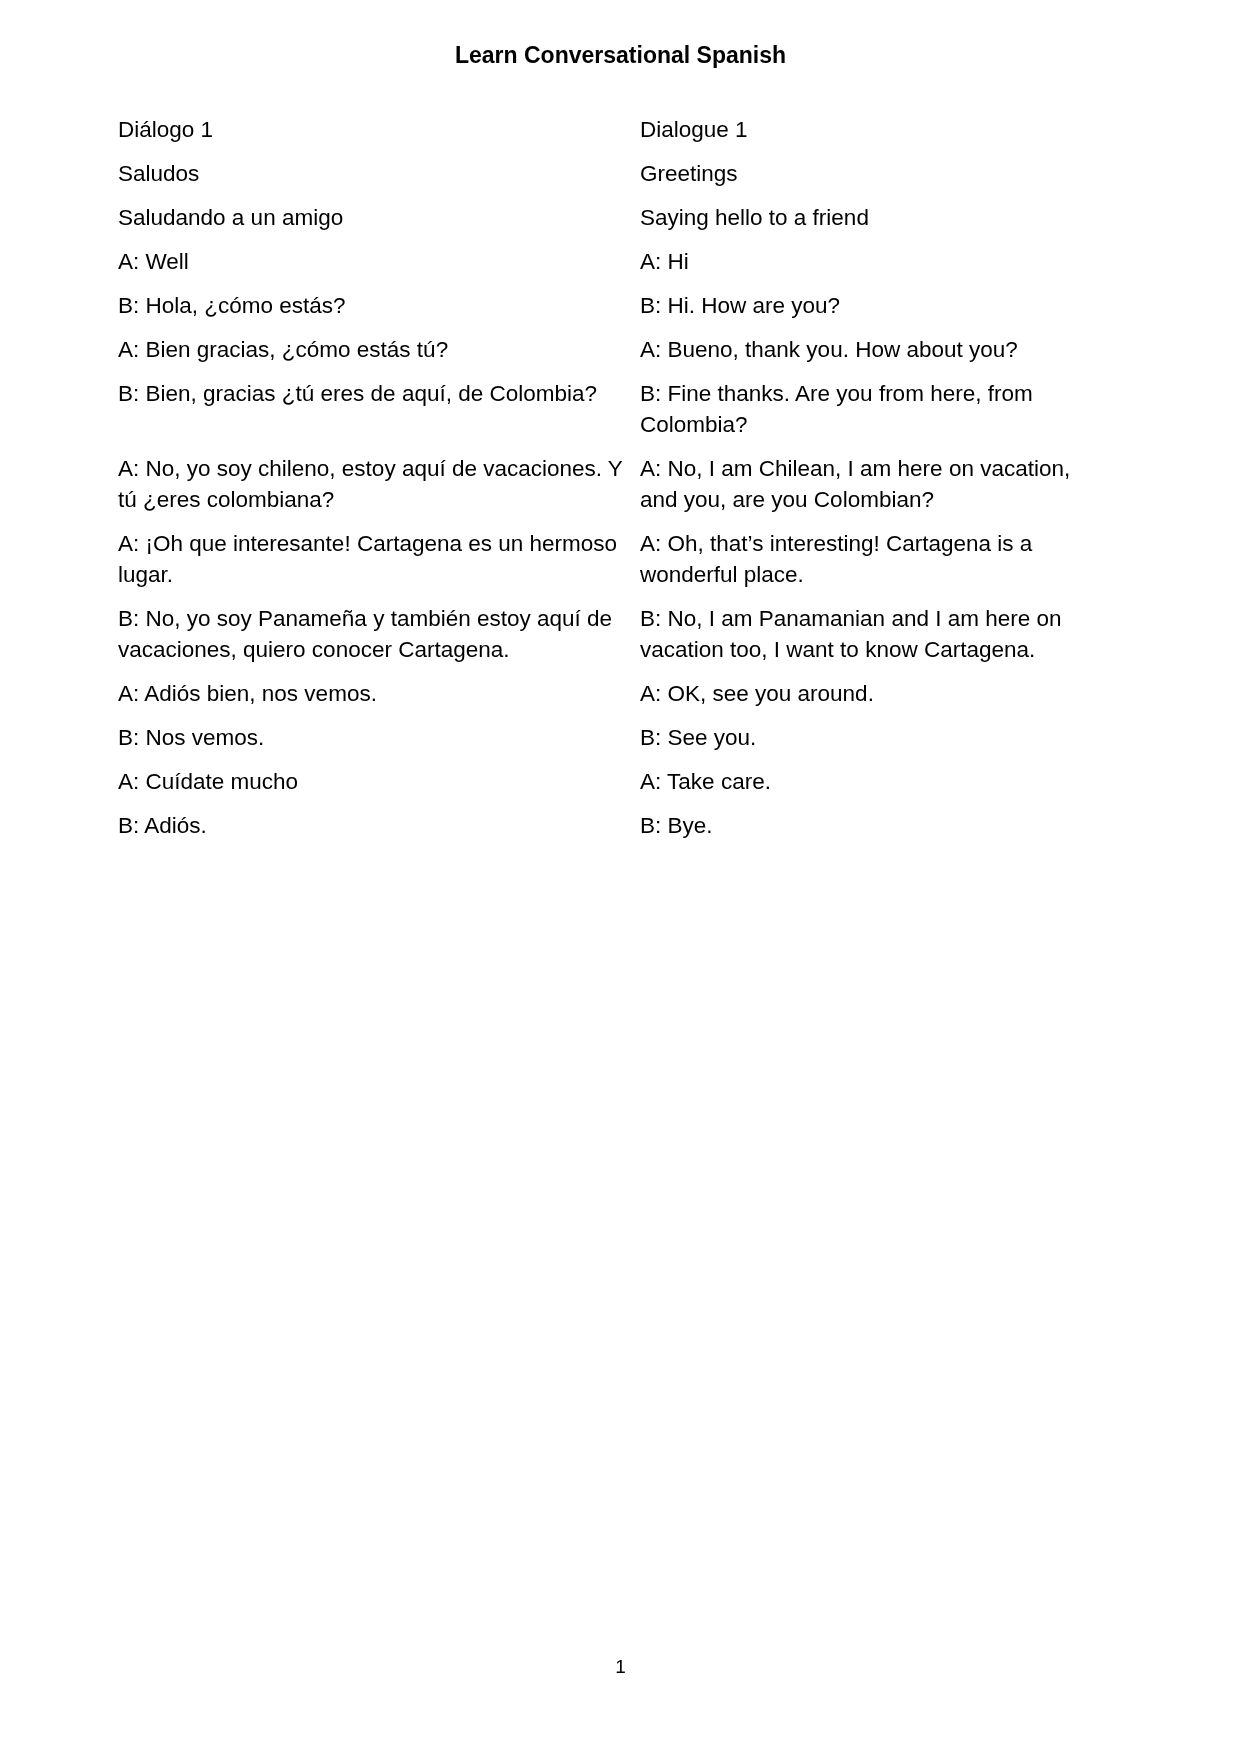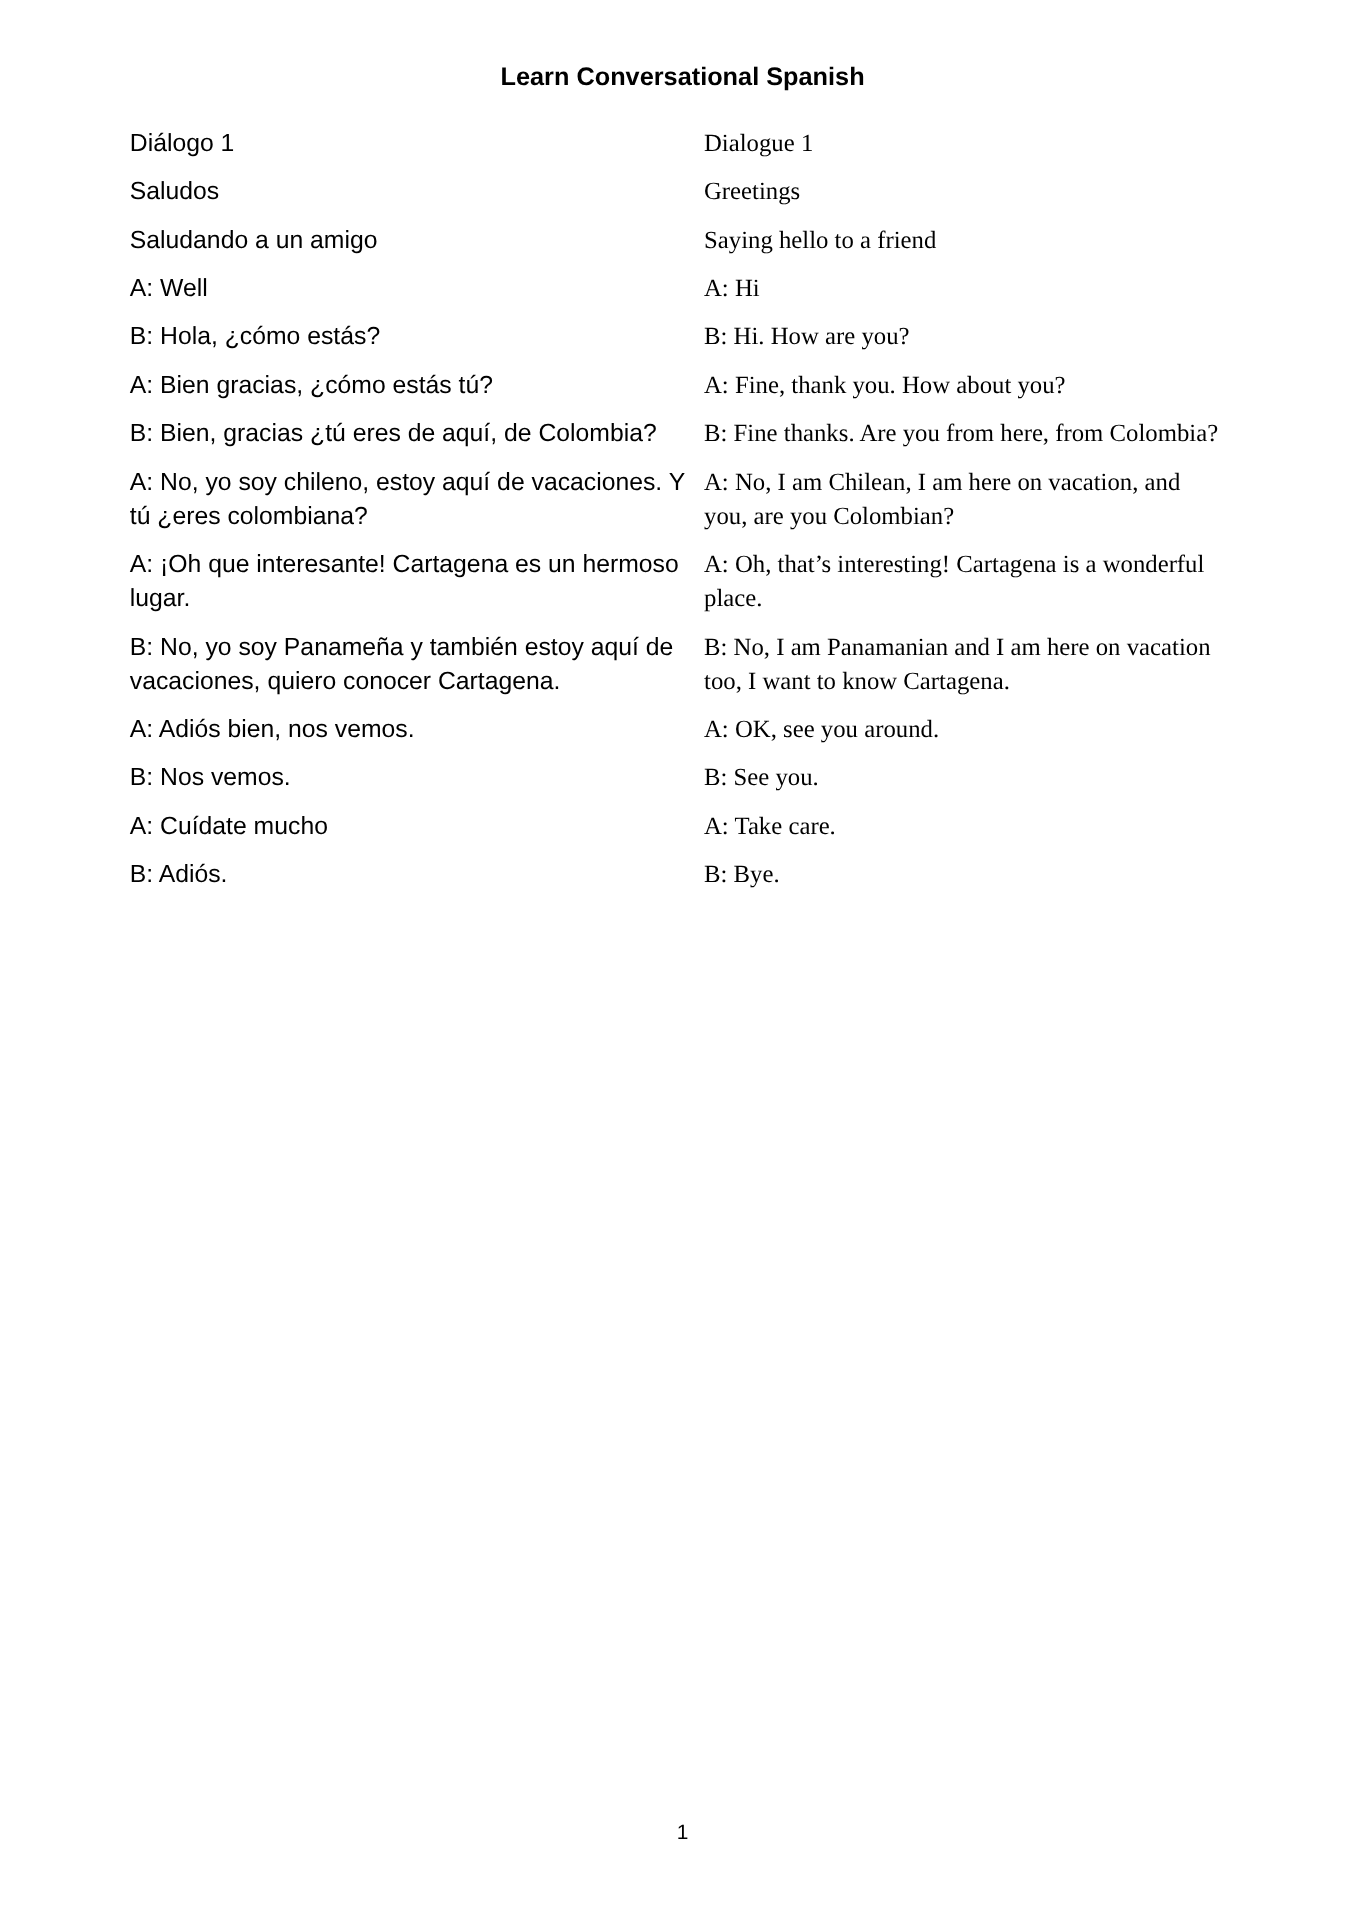--- a/index.html
+++ b/index.html
@@ -1,24 +1,24 @@
 <!DOCTYPE html>
 <html><head>
 <meta charset="utf-8">
 <style>
   html, body { margin: 0; padding: 0; background: #ffffff; }
   body { width: 1241px; height: 1754px; position: relative; overflow: hidden;
          font-family: "Liberation Sans", sans-serif; color: #000; }
-  .title { position: absolute; top: 54px; left: 0; width: 1241px; text-align: center;
+  .title { position: absolute; top: 40px; left: 0; width: 1241px; text-align: center;
            font-weight: bold; font-size: 23px; line-height: 30px; }
   .table { position: absolute; top: 114px; left: 118px; width: 1000px; }
   .row { display: flex; margin-bottom: 13px; }
   .cell { font-size: 22.5px; line-height: 31px; }
   .es { width: 512px; padding-right: 10px; }
-  .en { width: 470px; font-family: Liberation Serif, serif; }
+  .en { width: 470px; }
   .page-num { position: absolute; top: 1656px; left: 0; width: 1241px; text-align: center;
               font-size: 19px; }
 </style>
 </head>
 <body>
 
 <div class="title">Learn Conversational Spanish</div>
 
 <div class="table">
   <div class="row">
@@ -36,21 +36,21 @@
   <div class="row">
       <div class="cell es">A: Well</div>
       <div class="cell en">A: Hi</div>
     </div>
   <div class="row">
       <div class="cell es">B: Hola, ¿cómo estás?</div>
       <div class="cell en">B: Hi. How are you?</div>
     </div>
   <div class="row">
       <div class="cell es">A: Bien gracias, ¿cómo estás tú?</div>
-      <div class="cell en">A: Fine, thank you. How about you?</div>
+      <div class="cell en">A: Bueno, thank you. How about you?</div>
     </div>
   <div class="row">
       <div class="cell es">B: Bien, gracias ¿tú eres de aquí, de Colombia?</div>
       <div class="cell en">B: Fine thanks. Are you from here, from Colombia?</div>
     </div>
   <div class="row">
       <div class="cell es">A: No, yo soy chileno, estoy aquí de vacaciones. Y tú ¿eres colombiana?</div>
       <div class="cell en">A: No, I am Chilean, I am here on vacation, and you, are you Colombian?</div>
     </div>
   <div class="row">

